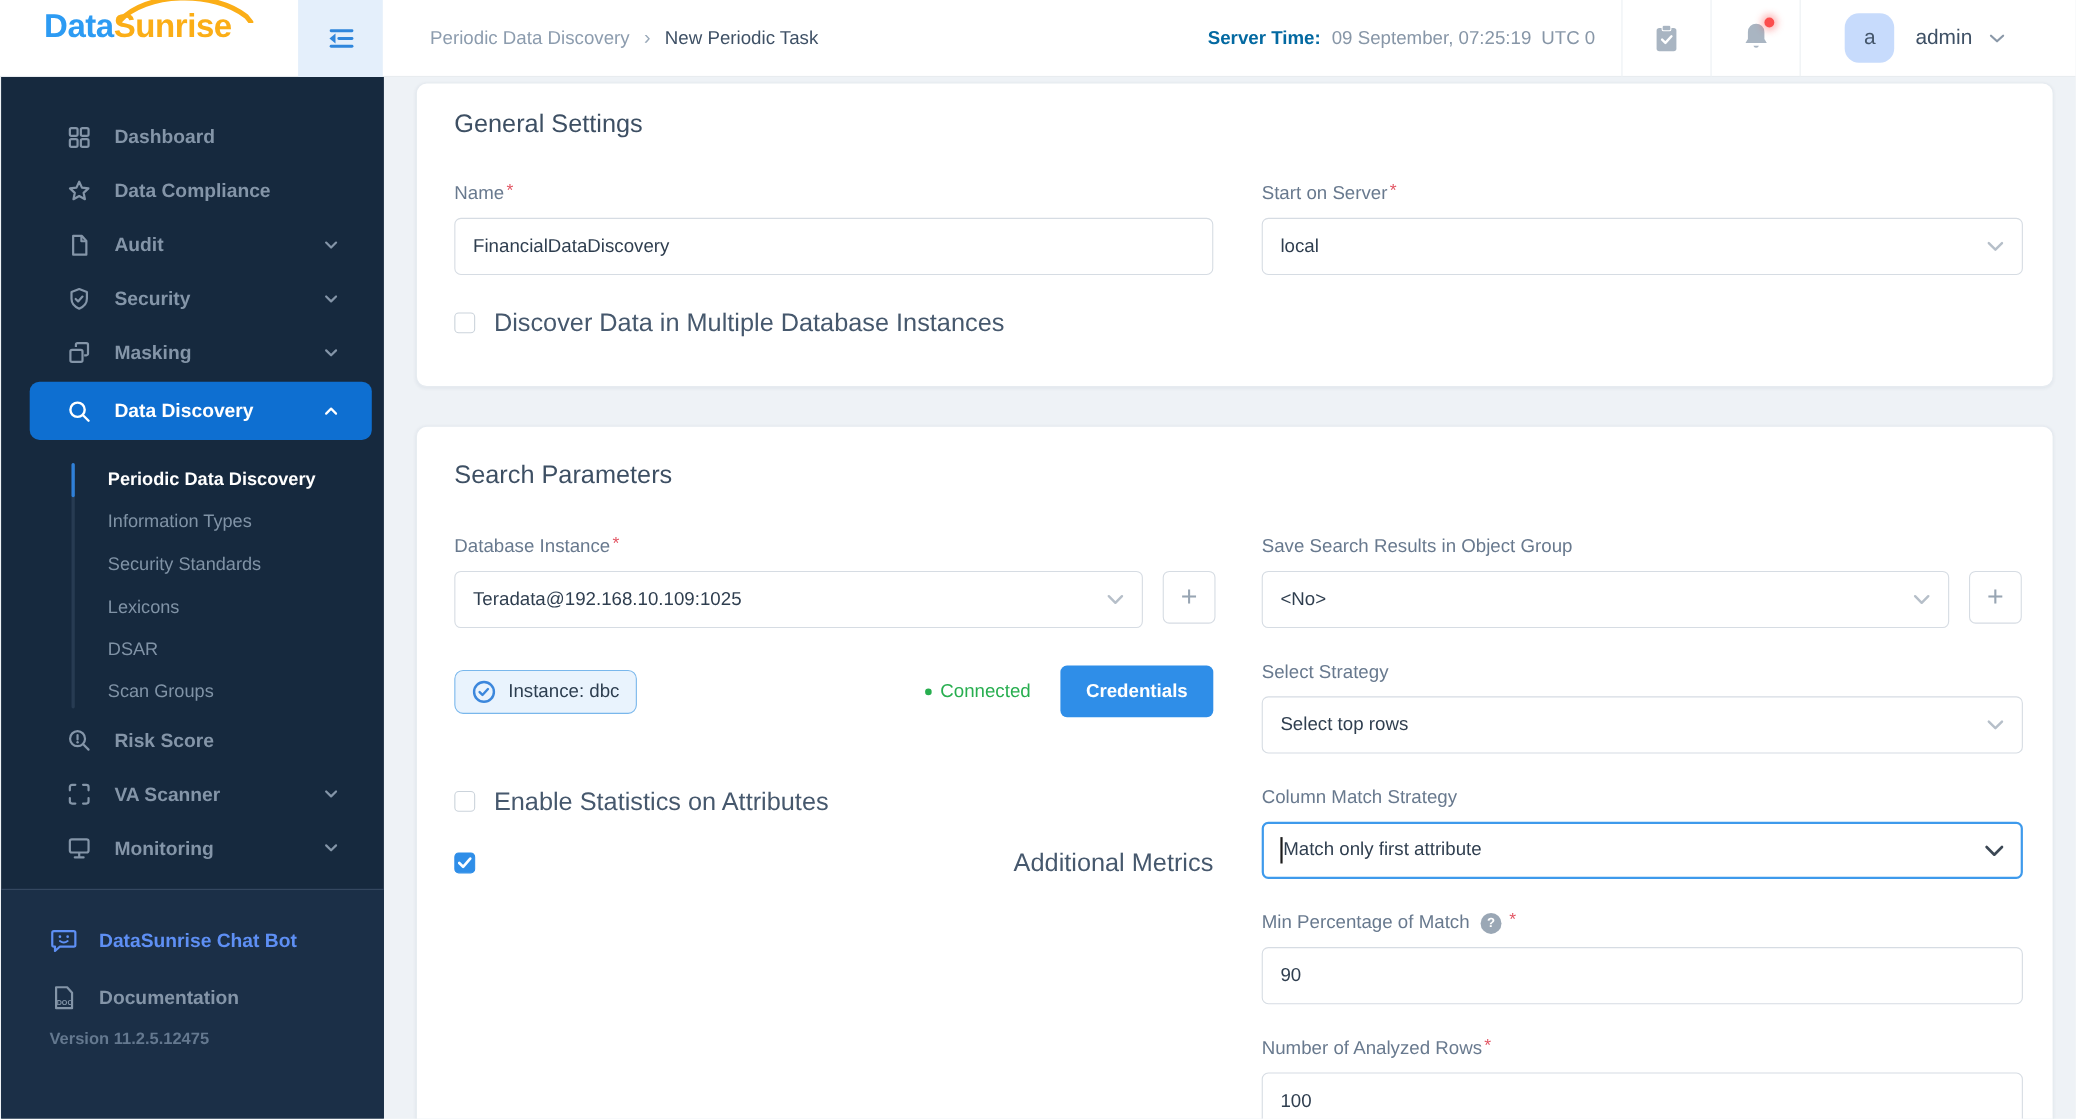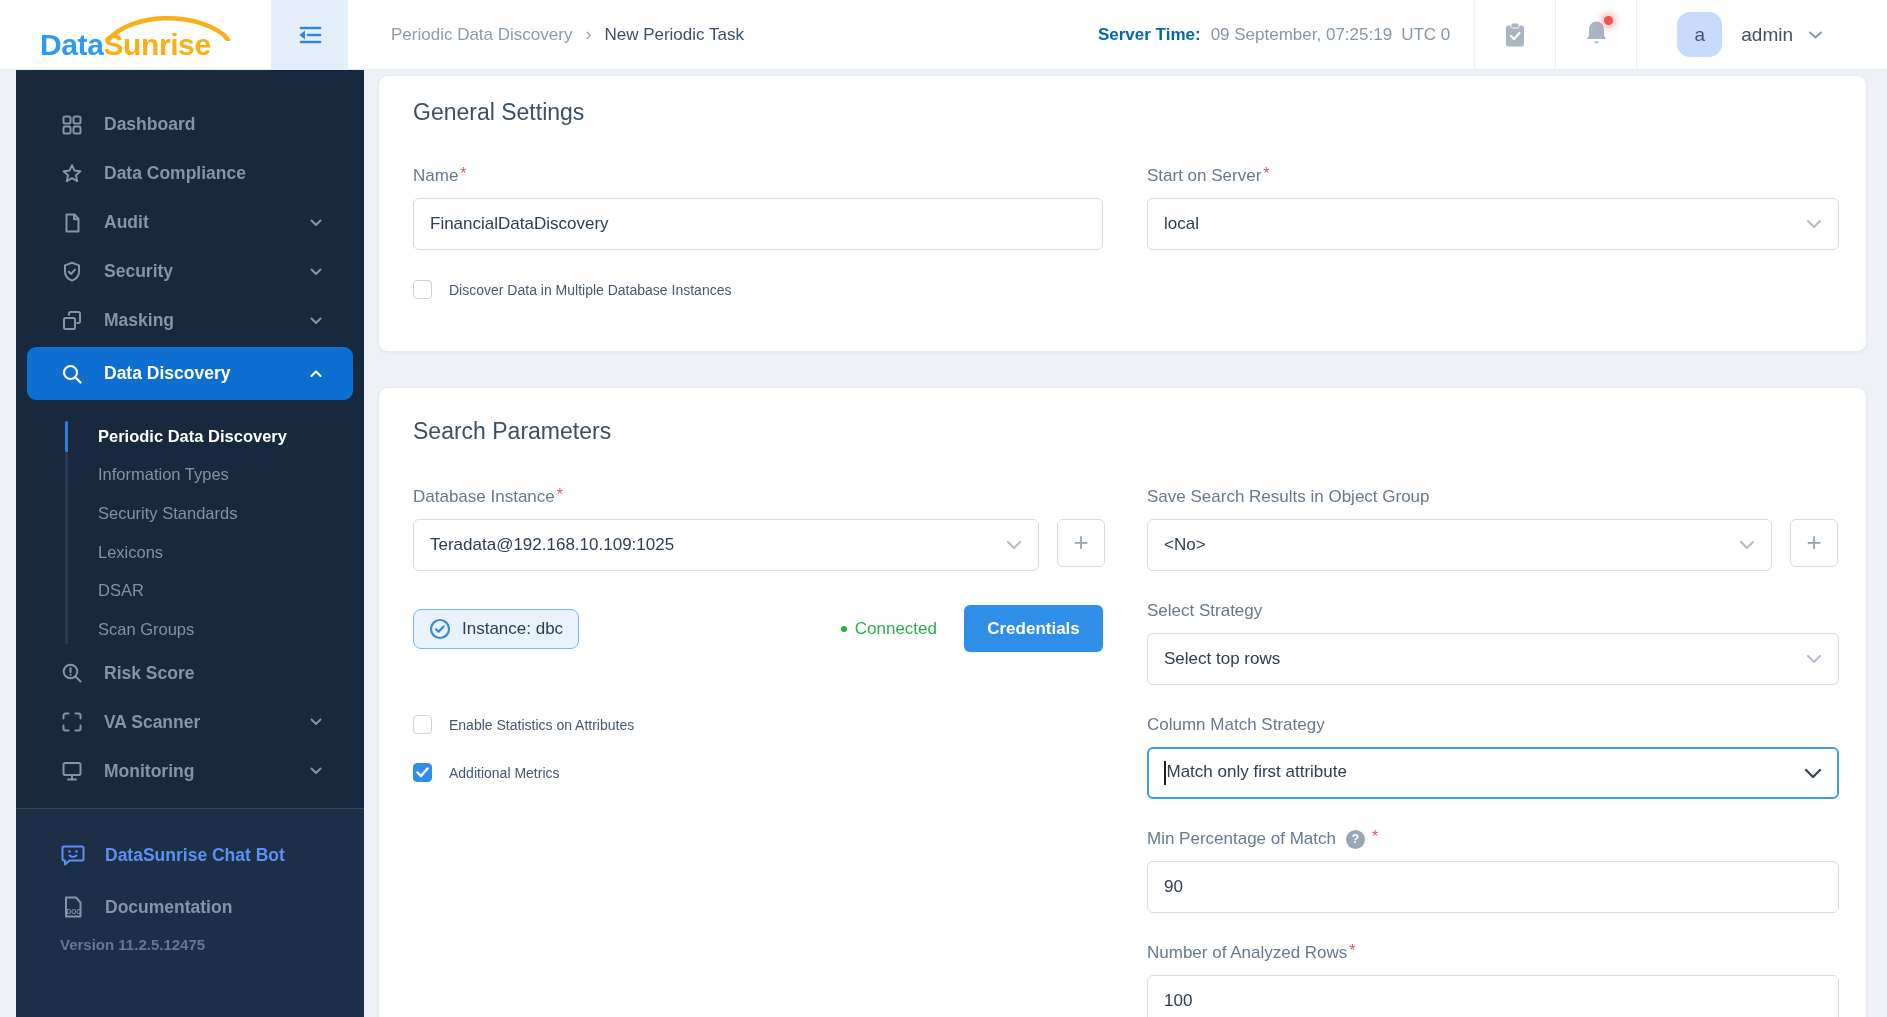--- a/index.html
+++ b/index.html
@@ -8,21 +8,21 @@
     width:1887px; height:1017px; position:relative; overflow:hidden;
     background:#EEF2F6; font-family:"Liberation Sans", sans-serif;
     -webkit-font-smoothing:antialiased;
   }
 
   
   .header {
     position:absolute; top:0; left:0; right:0; height:70px; background:#fff;
     display:flex; align-items:center; z-index:20; border-bottom:1px solid #E8ECEF;
   }
-  .logo-area { width:271px; height:54px; display:flex; align-items:flex-end; padding-left:40px; position:relative; }
+  .logo-area { width:271px; height:54px; display:flex; align-items:flex-start; padding-left:40px; position:relative; }
   .logo { font-size:30px; font-weight:700; letter-spacing:-0.4px; position:relative; white-space:nowrap; }
   .logo .d-blue { color:#2D9BF3; }
   .logo .d-orange { color:#FBAE17; }
   .logo-arc { position:absolute; left:66px; top:-15px; width:126px; height:28px; pointer-events:none; }
   .toggle-btn {
     width:77px; height:70px; background:#E4EFFB; display:flex; align-items:center; justify-content:center;
     cursor:pointer; flex:0 0 auto;
   }
   .breadcrumb { display:flex; align-items:center; margin-left:43px; font-size:17px; white-space:nowrap; }
   .crumb-1 { color:#8C9CAE; cursor:pointer; }
@@ -38,21 +38,21 @@
   .bell-wrap { position:relative; }
   .bell-dot { position:absolute; top:-3px; right:-4px; width:9px; height:9px; border-radius:50%;
     background:#FB4E4E; box-shadow:0 0 7px 3px rgba(251,78,78,.40); }
   .user-box { display:flex; align-items:center; margin-left:40px; cursor:pointer; }
   .avatar { width:45px; height:45px; border-radius:13px; background:#C7DBFC; color:#44566B;
     display:flex; align-items:center; justify-content:center; font-size:19px; }
   .user-name { margin-left:19px; font-size:19px; color:#3E5065; }
   .user-chev { margin-left:15px; display:flex; }
 
   
-  .sidebar { position:absolute; top:70px; left:16px; bottom:0; width:348px; background:#16293E; z-index:10; overflow:hidden; }
+  .sidebar { position:absolute; top:70px; left:1px; bottom:0; width:348px; background:#16293E; z-index:10; overflow:hidden;padding-left:15px; }
   .nav { padding-top:30px; }
   .nav-item { height:49px; display:flex; align-items:center; padding:0 42px 0 44px;
     color:#8495A8; font-size:17.5px; font-weight:600; cursor:pointer; white-space:nowrap; }
   .nav-item .ni-icon { width:24px; height:24px; margin-right:20px; flex:0 0 auto; display:flex; }
   .nav-item .ni-chev { margin-left:auto; display:flex; }
   .nav-item.active { background:#0E6FD1; color:#fff; border-radius:9px; margin:2px 11px; height:53px; padding:0 31px 0 33px; }
   .submenu { position:relative; padding-top:15px; }
   .submenu .track { position:absolute; left:49px; top:19px; bottom:5px; width:3px; background:#273B52; border-radius:2px; }
   .sub-item { height:38.6px; display:flex; align-items:center; padding-left:82px; font-size:16.5px;
     color:#8093A6; cursor:pointer; position:relative; white-space:nowrap; }
@@ -89,33 +89,33 @@
   .select .sel-text { white-space:nowrap; overflow:hidden; }
   .select.focused { border:2px solid #3E9AEC; padding:0 15px; }
   .caret { display:inline-block; width:1.5px; height:24px; background:#1c1c1c; margin-right:1px; vertical-align:middle; }
   .field { margin-bottom:30px; }
   .row-flex { display:flex; gap:18px; }
   .w626 { width:626px; flex:0 0 auto; }
   .w625 { width:625px; flex:0 0 auto; }
   .plus-btn { width:48px; height:48px; border:1px solid #D6DCE3; border-radius:6px; background:#fff;
     color:#98A5B3; font-size:26px; font-weight:400; display:flex; align-items:center; justify-content:center;
     cursor:pointer; flex:0 0 auto; line-height:1; padding-bottom:3px; }
-  .cb-row { display:flex; align-items:center; gap:17px; font-size:14px; color:#46586D; cursor:pointer; }
+  .cb-row { display:flex; align-items:center; gap:17px; font-size:23px; color:#46586D; cursor:pointer; }
   .cb { width:19px; height:19px; border:1.5px solid #CBD3DB; border-radius:4px; background:#fff; flex:0 0 auto;
     display:flex; align-items:center; justify-content:center; }
   .cb.checked { background:#2F8EE8; border-color:#2F8EE8; }
   .chip-row { margin-top:34px; display:flex; align-items:center; height:47px; }
   .chip { height:40px; border:1px solid #79B7EC; background:#E9F3FD; border-radius:8px;
     display:flex; align-items:center; padding:0 15px; gap:11px; font-size:17px; color:#2D3E50; cursor:pointer; }
   .connected { margin-left:auto; display:flex; align-items:center; gap:8px; color:#27AE4F; font-size:17px; }
   .conn-dot { width:6px; height:6px; border-radius:50%; background:#27AE4F; }
   .btn-primary { margin-left:27px; width:139px; height:47px; background:#2F8EE8; color:#fff; border:none;
     border-radius:6px; font-size:17px; font-weight:700; cursor:pointer; font-family:"Liberation Sans", sans-serif; }
   .stats-row { margin-top:63px; }
-  .metrics-row { margin-top:29px; }
+  .metrics-row { margin-top:29px;justify-content:space-between; }
   .help-icon { width:19px; height:19px; border-radius:50%; background:#9AA7B5; color:#fff; font-size:12px;
     font-weight:700; display:flex; align-items:center; justify-content:center; margin-left:10px; cursor:pointer; }
 </style>
 </head>
 <body>
 
 <div class="header">
   <div class="logo-area">
     <div class="logo">
       <span class="d-blue">Data</span><span class="d-orange">Sunrise</span>

